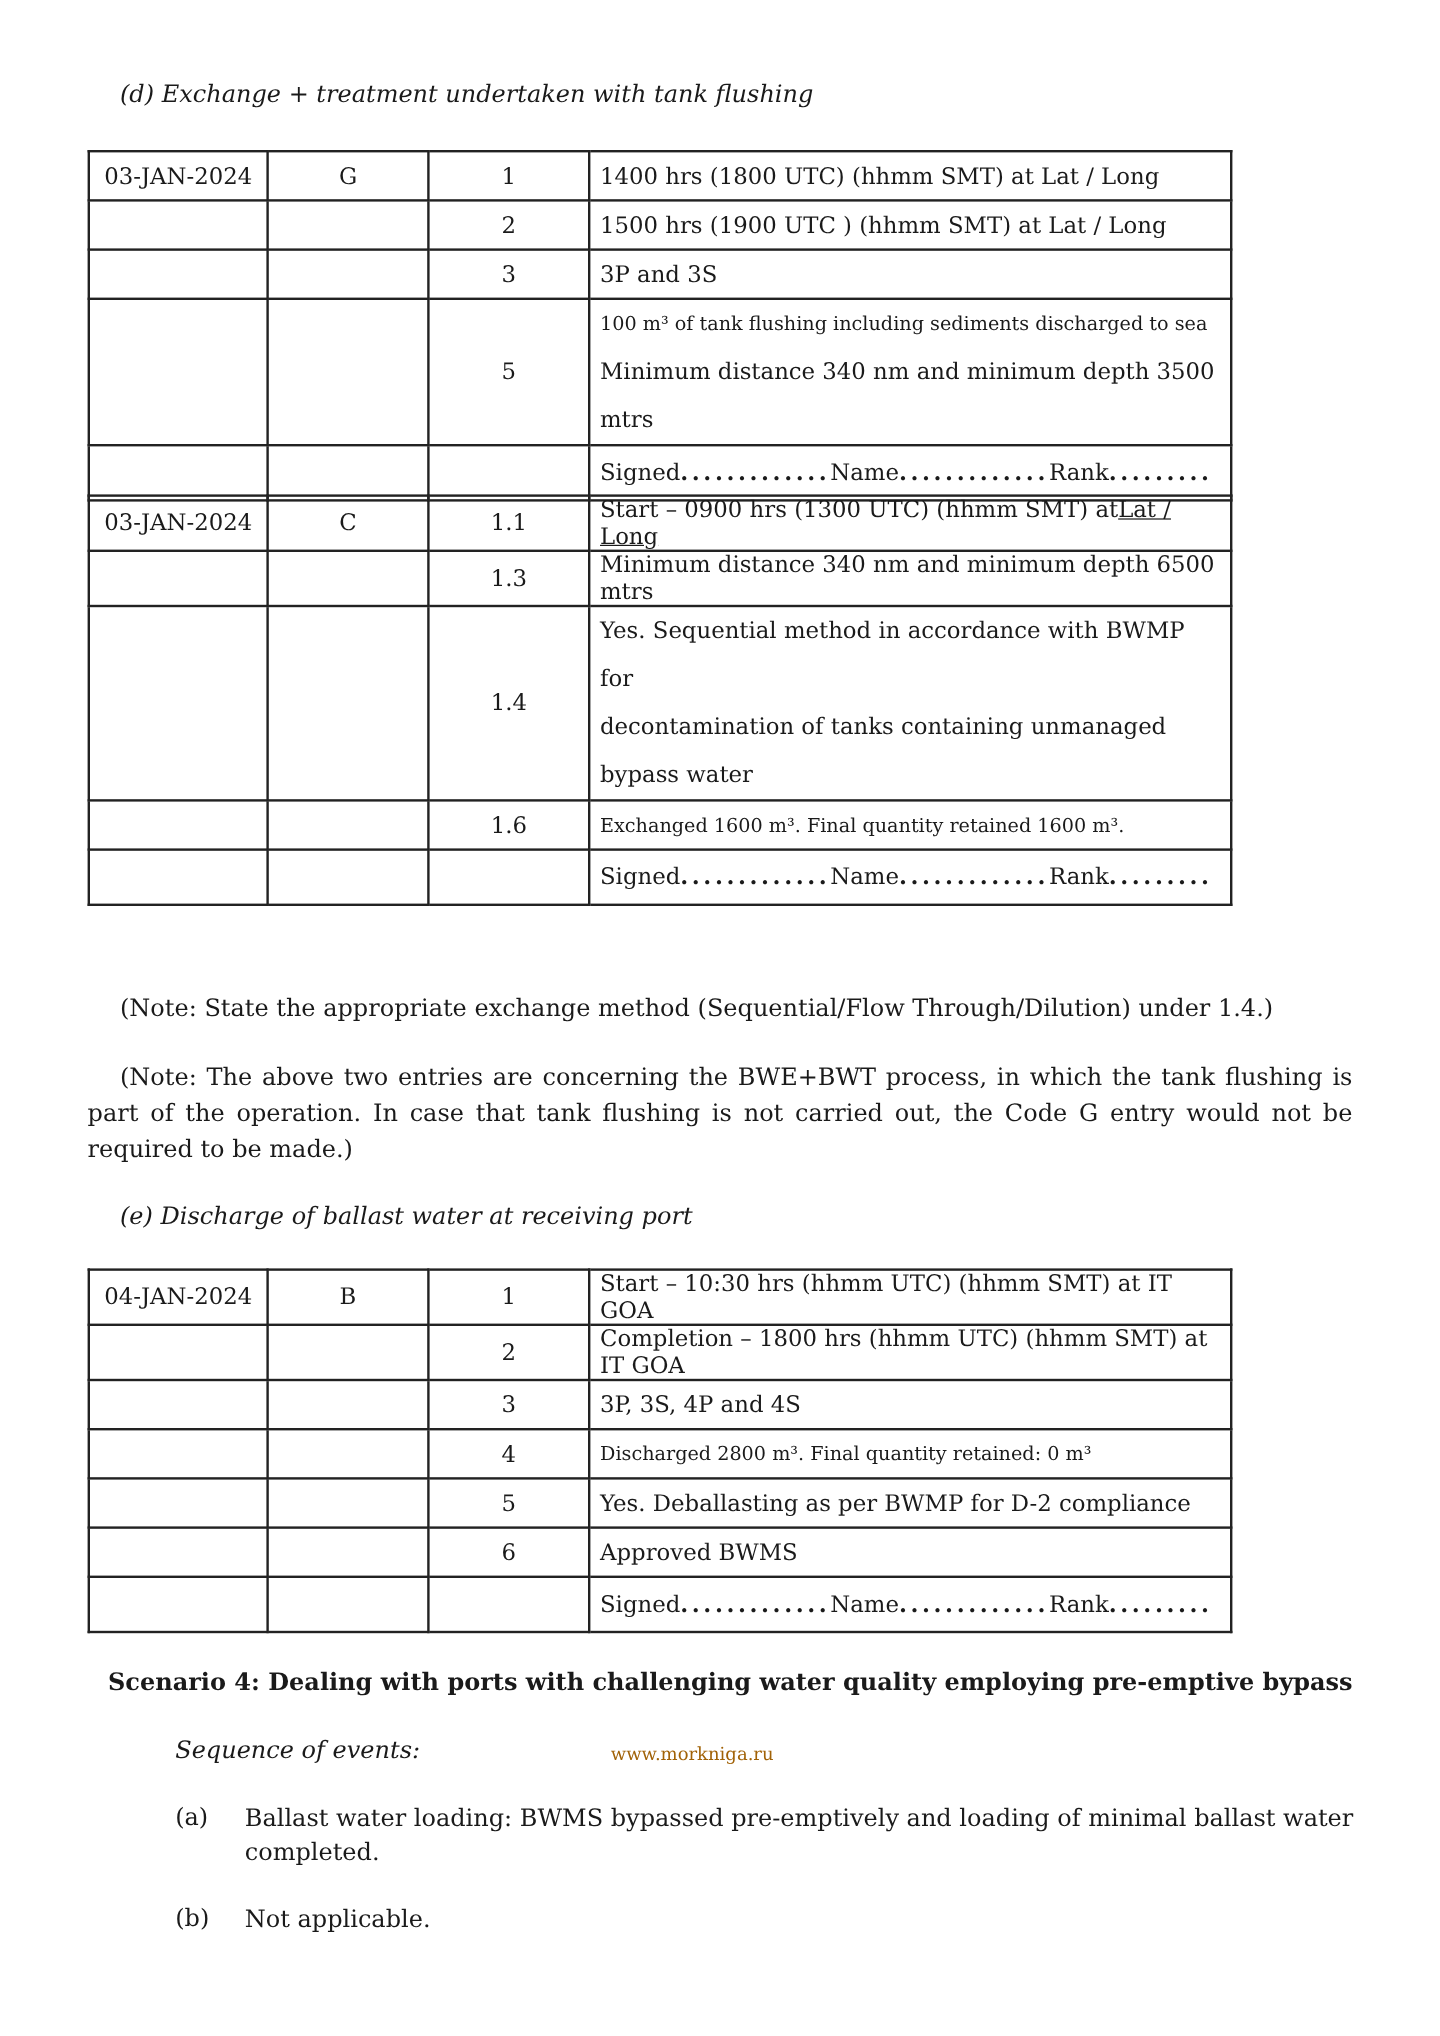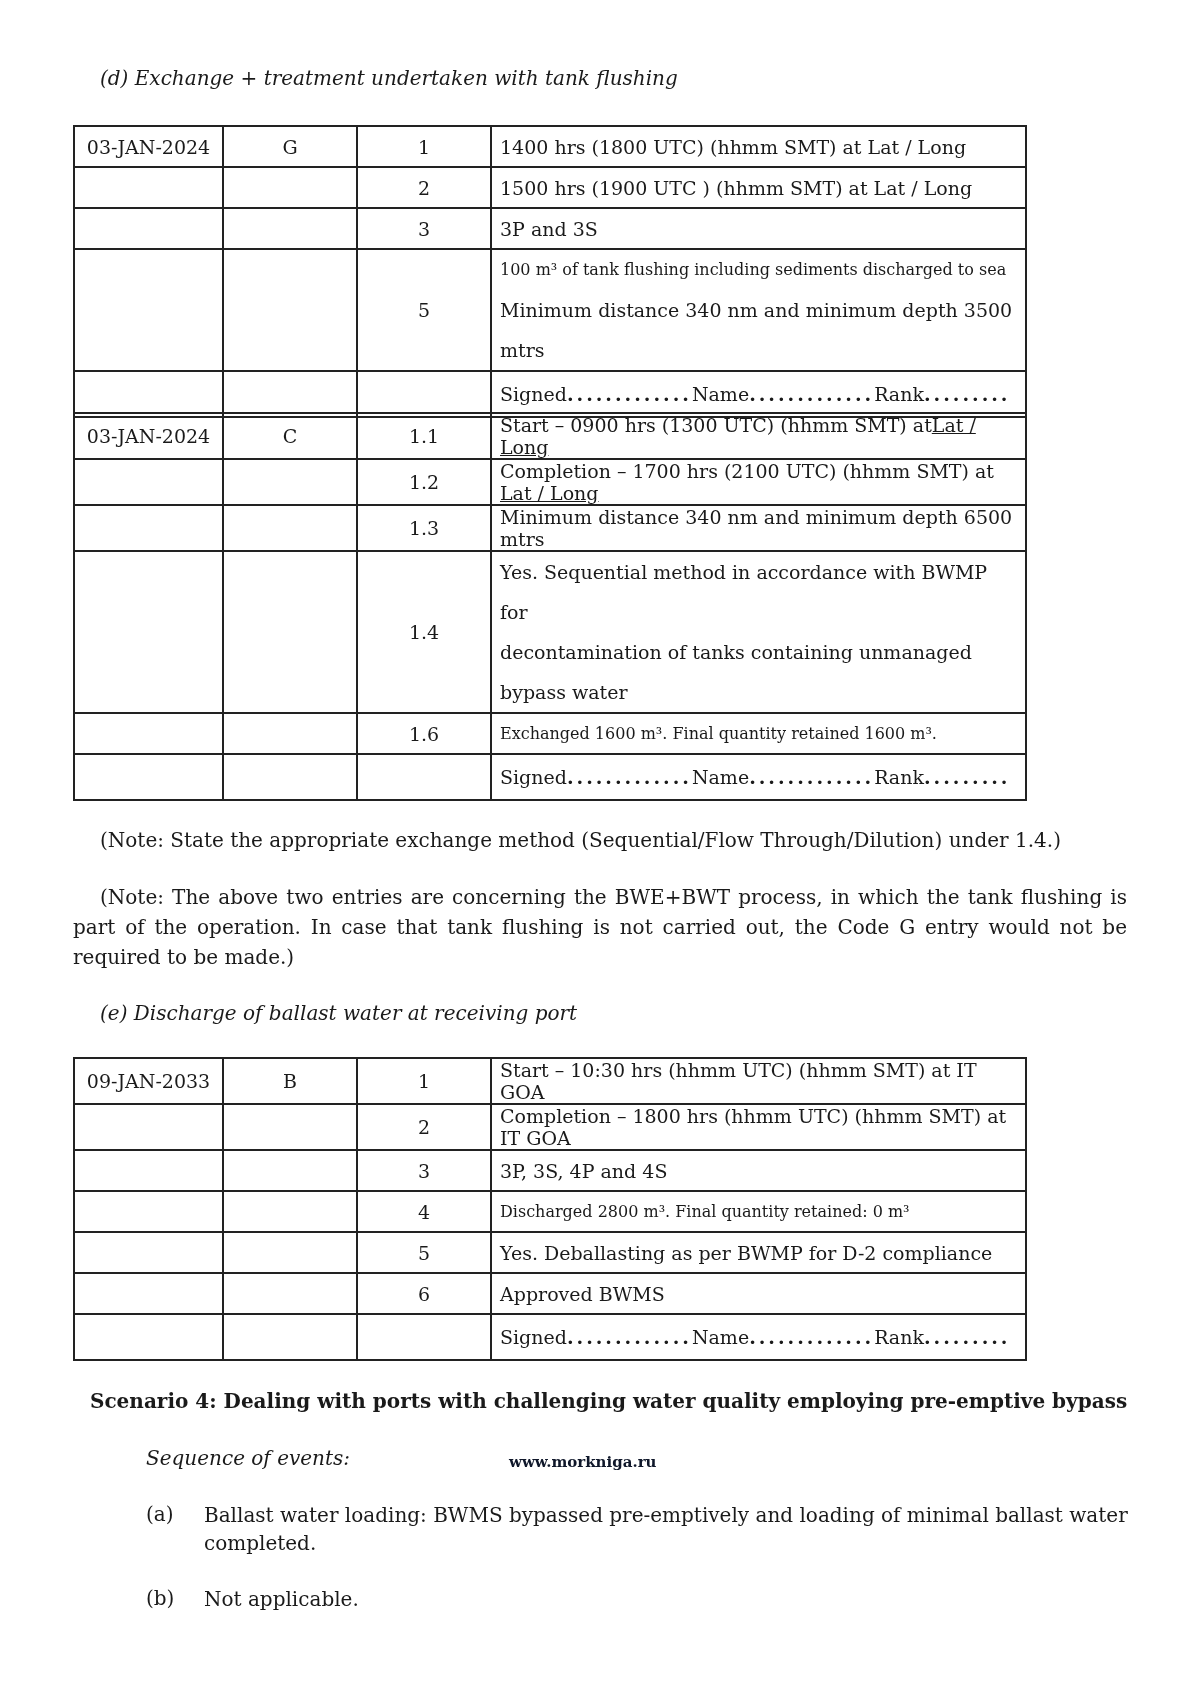--- a/index.html
+++ b/index.html
@@ -15,21 +15,21 @@
   table.log td.c-rec { text-align:left; }
   table.log td.small { font-size:16px; }
   table.log tr.tall td { height:80px;margin-top:16px; }
   table.log tr.sig td { height:44px; }
   .rec-line { display:block; line-height:40px; }
   .rec-line.small { font-size:16px; }
   .ul { text-decoration:underline; }
   .dots { letter-spacing:3px; font-weight:bold; }
   .note { font-size:20px; line-height:30px; }
   .scenario { font-weight:bold; font-size:20px; }
-  .watermark { color:#0f172a; font-weight:bold; font-size:15px; font-family:"DejaVu Serif", serif; }
+  .watermark { color:#a16207; font-weight:normal; font-size:15px; font-family:"DejaVu Serif", serif; }
   .list-label { font-size:20px; }
   .list-text { font-size:20px; line-height:28px; }
 </style>
 </head>
 <body>
 
 <div class="abs heading-italic" style="left:100px; top:66px;">(d) Exchange + treatment undertaken with tank flushing</div>
 
 <table class="log" style="top:125px;">
   <tbody>
@@ -75,26 +75,20 @@
   <tbody>
       <tr>
     <td class="c-date">03-JAN-2024</td>
     <td class="c-code">C</td>
     <td class="c-item">1.1</td>
     <td class="c-rec"><span>Start – 0900 hrs (1300 UTC) (hhmm SMT) at</span><span class="ul">Lat / Long</span></td>
   </tr>
   <tr>
     <td class="c-date"></td>
     <td class="c-code"></td>
-    <td class="c-item">1.2</td>
-    <td class="c-rec"><span>Completion – 1700 hrs (2100 UTC) (hhmm SMT) at </span><span class="ul">Lat / Long</span></td>
-  </tr>
-  <tr>
-    <td class="c-date"></td>
-    <td class="c-code"></td>
     <td class="c-item">1.3</td>
     <td class="c-rec">Minimum distance 340 nm and minimum depth 6500 mtrs</td>
   </tr>
   <tr class="tall">
     <td class="c-date"></td>
     <td class="c-code"></td>
     <td class="c-item">1.4</td>
     <td class="c-rec">
       <span class="rec-line">Yes. Sequential method in accordance with BWMP for</span>
       <span class="rec-line">decontamination of tanks containing unmanaged bypass water</span>
@@ -118,21 +112,21 @@
   </table>
 
 <div class="abs note" style="left:100px; top:825px; width:1030px;">(Note: State the appropriate exchange method (Sequential/Flow Through/Dilution) under 1.4.)</div>
 <div class="abs note" style="left:73px; top:882px; width:1054px; text-indent:27px; text-align:justify;">(Note: The above two entries are concerning the BWE+BWT process, in which the tank flushing is part of the operation. In case that tank flushing is not carried out, the Code G entry would not be required to be made.)</div>
 
 <div class="abs heading-italic" style="left:100px; top:1001px;">(e)   Discharge of ballast water at receiving port</div>
 
 <table class="log" style="top:1057px;">
   <tbody>
       <tr>
-    <td class="c-date">09-JAN-2033</td>
+    <td class="c-date">04-JAN-2024</td>
     <td class="c-code">B</td>
     <td class="c-item">1</td>
     <td class="c-rec">Start – 10:30 hrs (hhmm UTC) (hhmm SMT) at IT GOA</td>
   </tr>
   <tr>
     <td class="c-date"></td>
     <td class="c-code"></td>
     <td class="c-item">2</td>
     <td class="c-rec">Completion – 1800 hrs (hhmm UTC) (hhmm SMT) at IT GOA</td>
   </tr>

